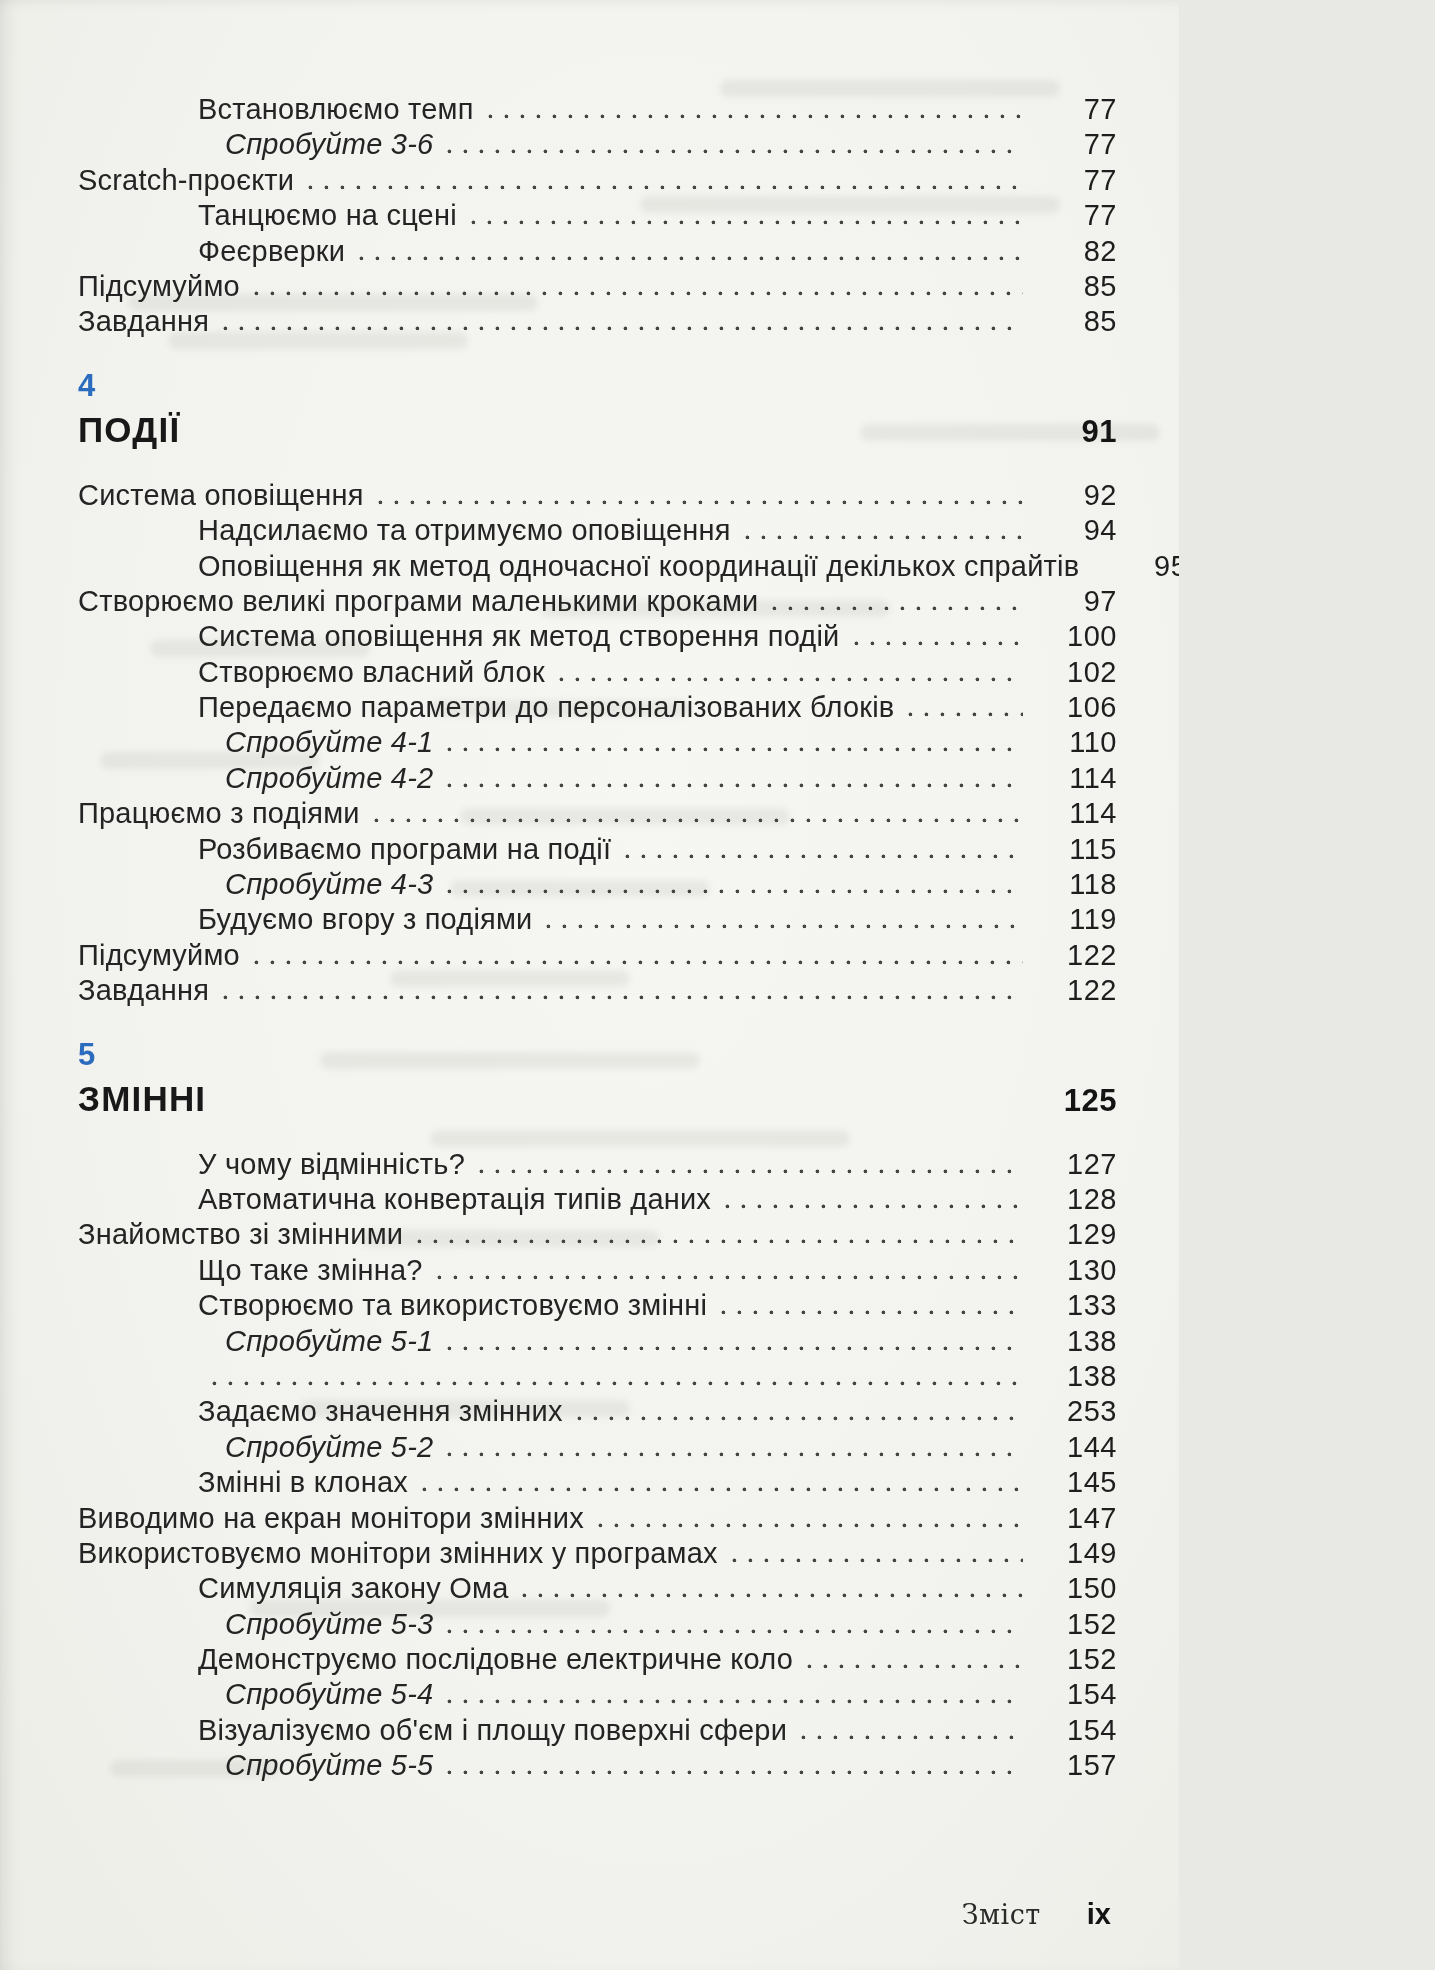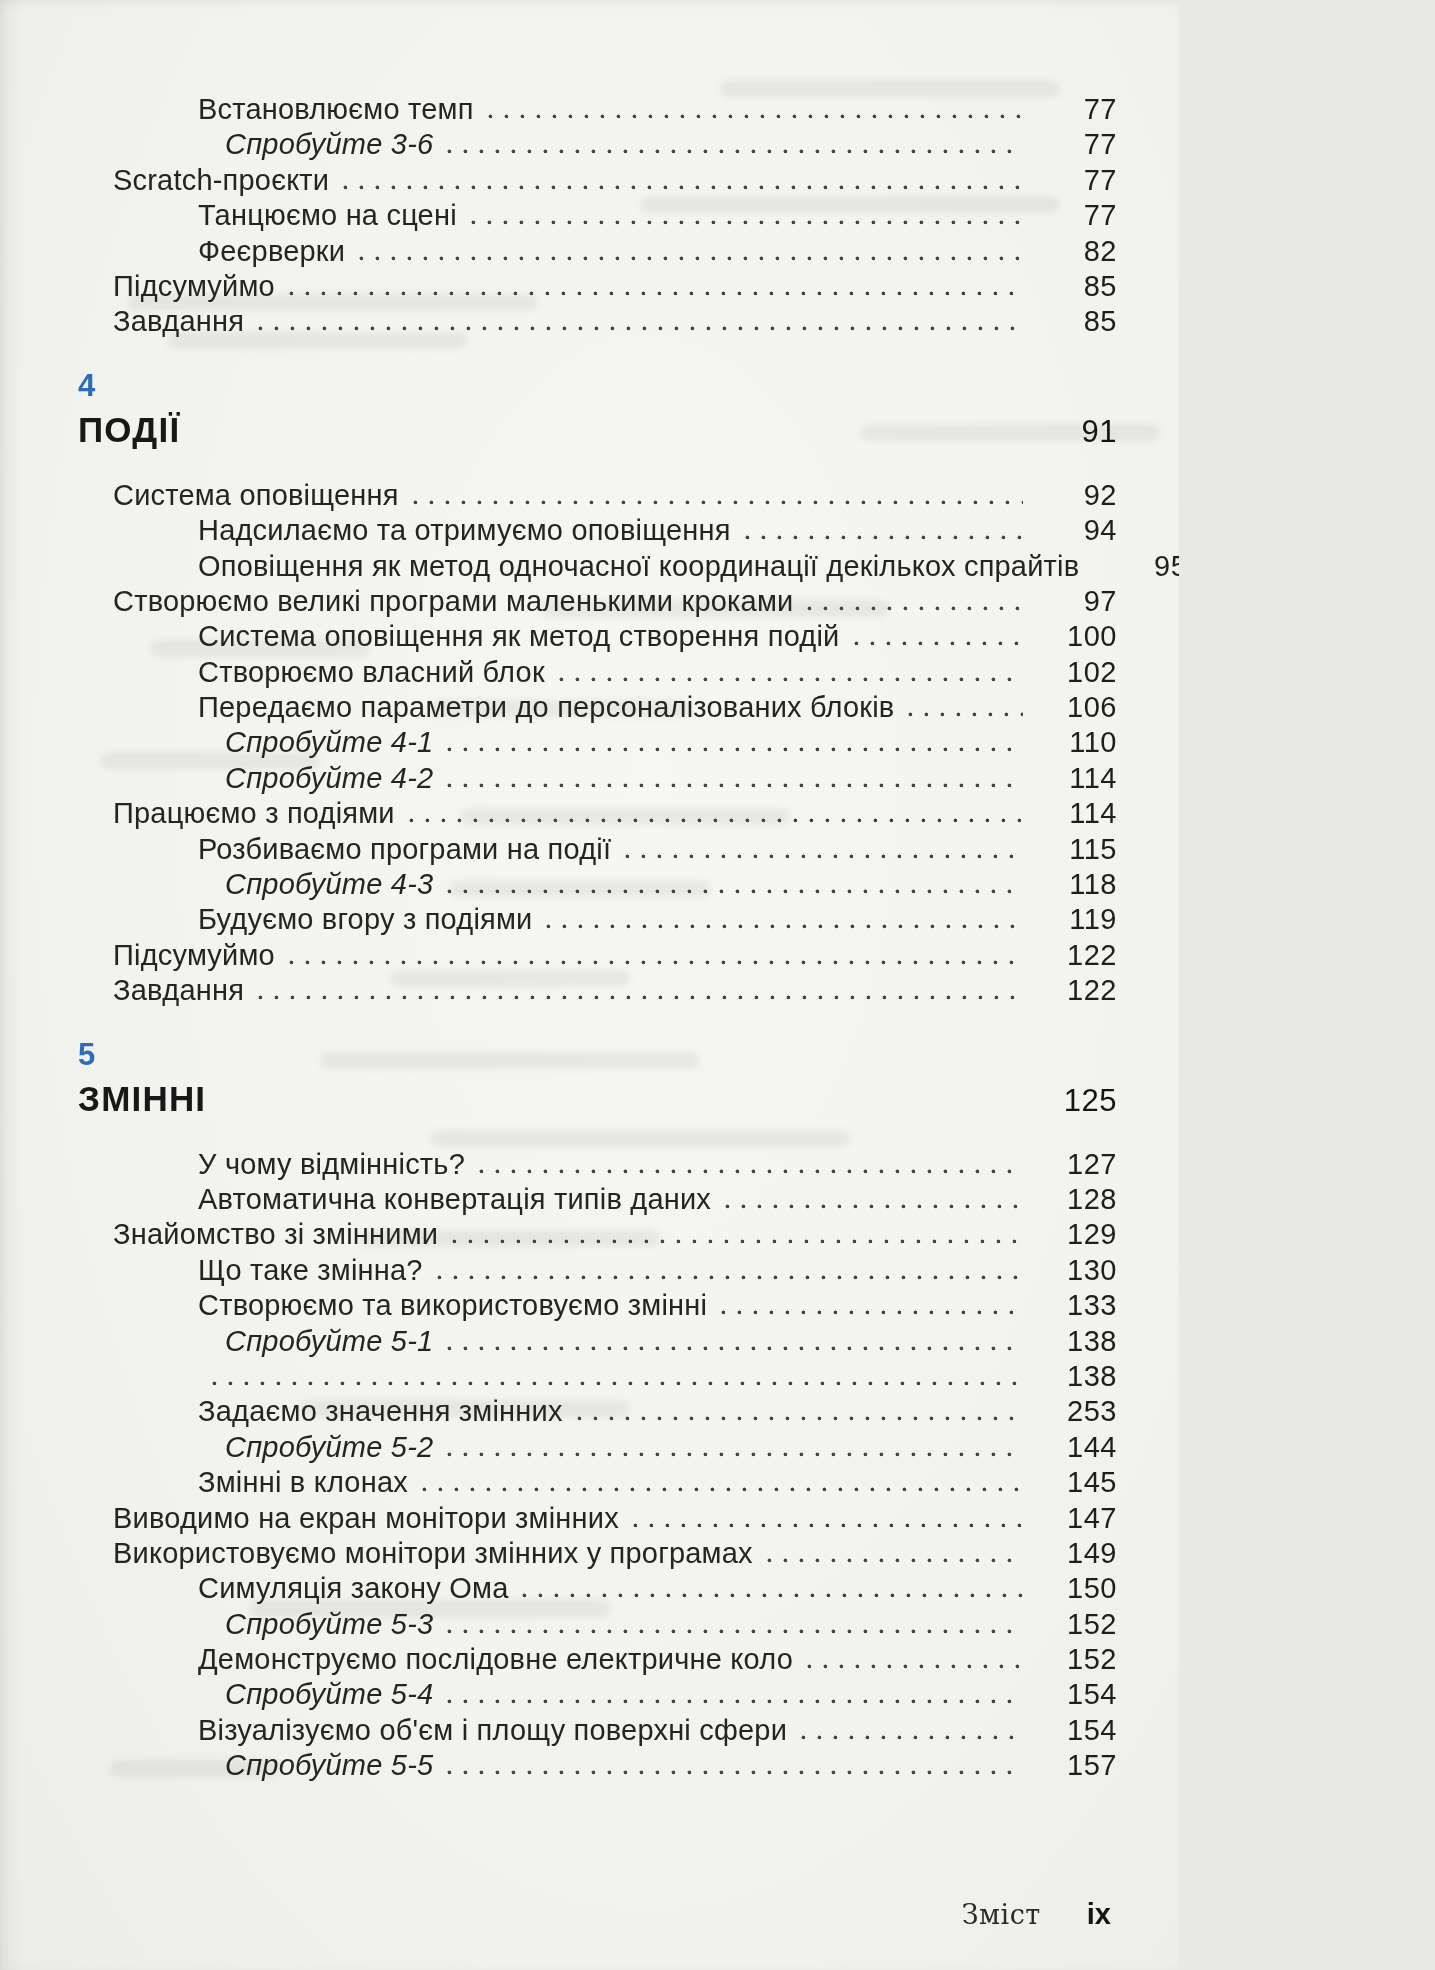--- a/index.html
+++ b/index.html
@@ -29,21 +29,20 @@
   .content{
     position:absolute;
     left:78px; right:62px; top:92px;
   }
   .row{
     display:flex;align-items:baseline;
     height:35.4px;
     font-size:29px;line-height:35.4px;
     color:#242424;
     white-space:nowrap;
-    margin-left:35px;
   }
   .row .lbl{flex:0 0 auto;letter-spacing:.2px;}
   .row.it .lbl{font-style:italic;}
   .lvl1{margin-left:120px;}
   .lvl2{margin-left:147px;}
   .leader{
     flex:1 1 auto;
     height:5px;
     margin:0 34px 0 14px;
     background-image: radial-gradient(circle at 2.4px 2.4px, #454545 1.5px, rgba(0,0,0,0) 2.2px);
@@ -61,21 +60,21 @@
   .chapter{margin:26px 0 22px;}
   .chnum{
     font-size:31px;font-weight:800;line-height:40px;
     letter-spacing:1px;
   }
   .chrow{display:flex;align-items:baseline;justify-content:space-between;line-height:48px;}
   .chtitle{
     font-size:35px;font-weight:800;letter-spacing:1.2px;color:#181818;
   }
   .chpage{
-    font-size:31px;font-weight:400;color:#141414;letter-spacing:.5px;
+    font-size:31px;font-weight:700;color:#141414;letter-spacing:.5px;
   }
   .footer{
     position:absolute;
     right:68px; top:1898px;
     display:flex;align-items:center;gap:46px;
   }
   .footer .flabel{
     font-family:"DejaVu Serif", serif;
     font-size:27px;color:#2a2a2a;letter-spacing:.5px;
   }

